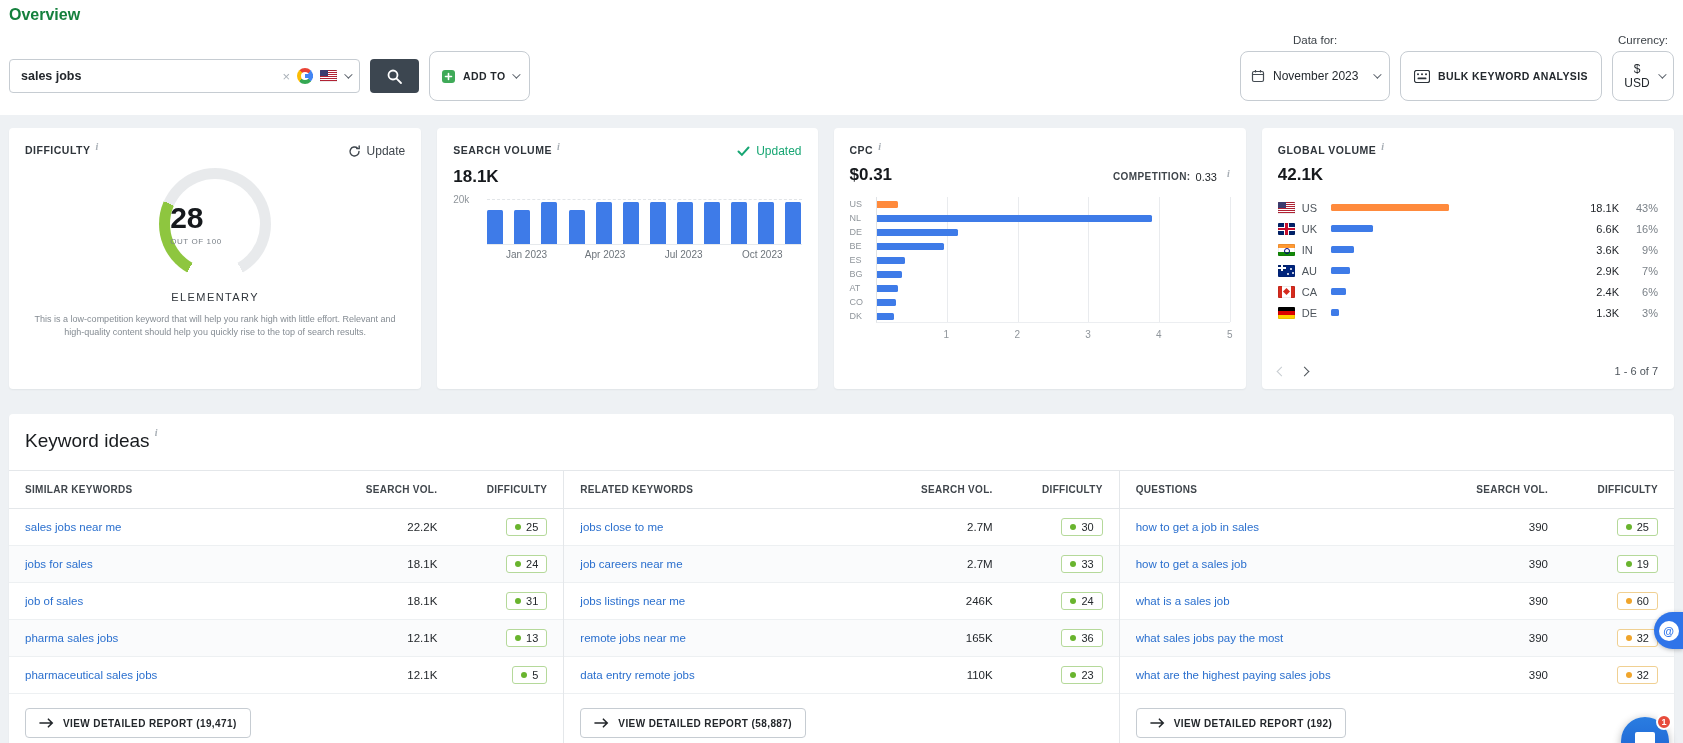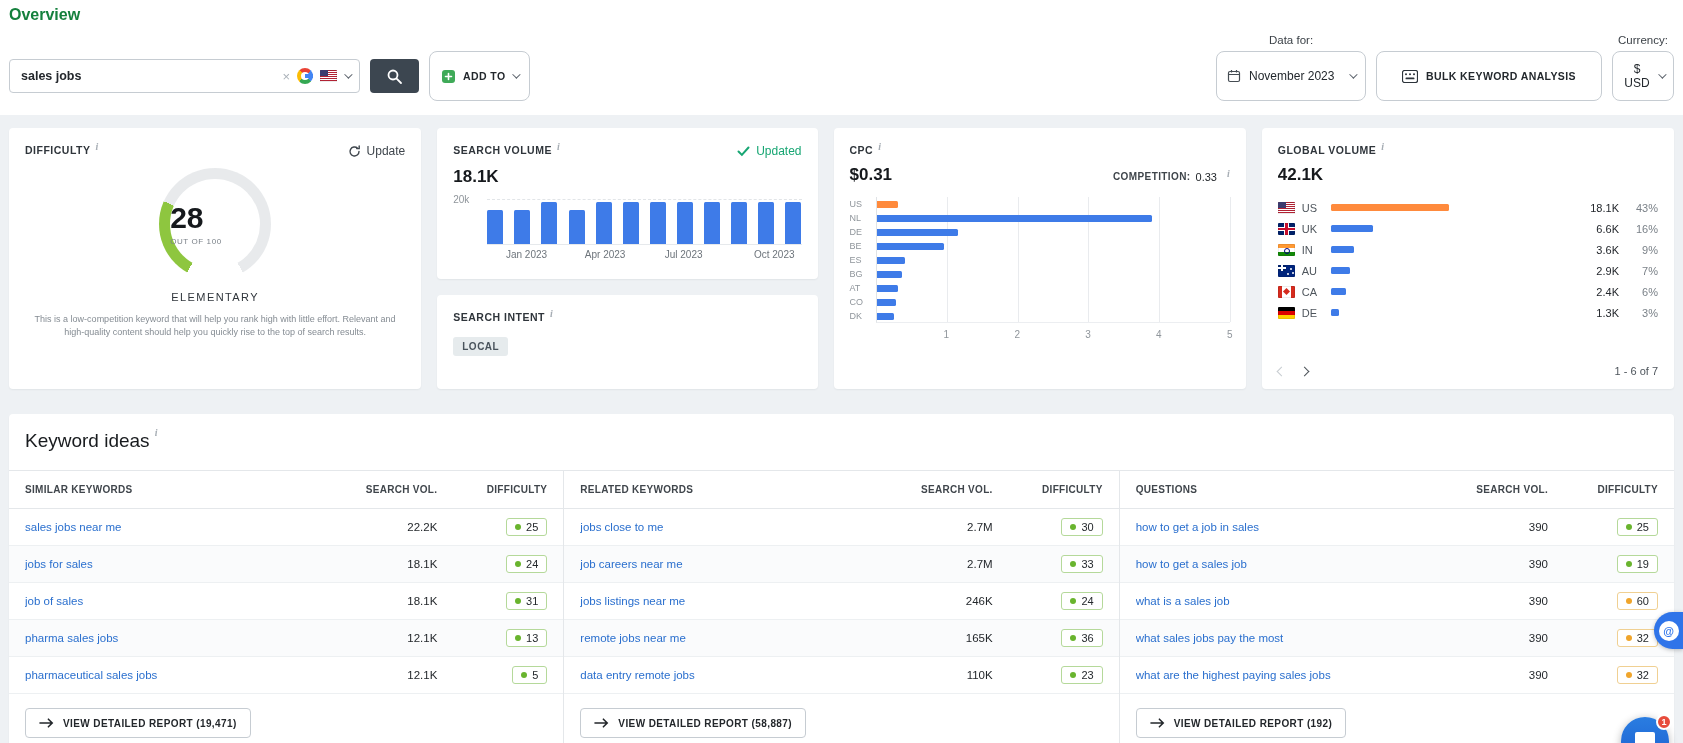--- a/index.html
+++ b/index.html
@@ -32,21 +32,21 @@
   .btn { display:inline-flex; align-items:center; background:#fff; border:1px solid #c6ccd2; border-radius:8px;
     height:50px; cursor:pointer; font-family:Liberation Sans, sans-serif; }
   .addto-btn { margin-left:10px; padding:0 11px; gap:7px; }
   .btn-label { font-size:10.5px; font-weight:700; letter-spacing:.4px; color:#23282d; }
   .tb-right { margin-left:auto; display:flex; align-items:flex-end; gap:10px; }
   .tb-stack { display:flex; flex-direction:column; }
   .tb-label { font-size:11.5px; color:#3c4248; margin-bottom:5px;text-align:center; }
   .date-btn { width:150px; padding:0 10px; gap:8px; }
   .date-btn .chev { margin-left:auto; }
   .date-text { font-size:12px; color:#23282d; }
-  .bulk-btn { padding:0 25px; gap:8px; }
+  .bulk-btn { padding:0 13px; gap:8px; }
   .currency-btn { width:62px; padding:0 9px; gap:6px; }
 
   
   .cards { display:flex; gap:16px; padding:13px 9px 0; align-items:stretch; }
   .card { background:#fff; border-radius:4px; box-shadow:0 1px 2px rgba(20,30,40,.06); padding:16px; position:relative; flex:1; }
   .card-tall { height:261px; }
   .card-col { flex:1; display:flex; flex-direction:column; gap:16px; }
   .vol-card { height:161px; }
   .intent-card { flex:1; }
   .card-head { display:flex; align-items:flex-start; }
@@ -291,30 +291,23 @@
             <div class="vbar" style="height: 42px; background: rgb(62, 123, 232);"></div>
             <div class="vbar" style="height: 42px; background: rgb(62, 123, 232);"></div>
             <div class="vbar" style="height: 42px; background: rgb(62, 123, 232);"></div>
             <div class="vbar" style="height: 42px; background: rgb(62, 123, 232);"></div>
             <div class="vbar" style="height: 42px; background: rgb(62, 123, 232);"></div>
           </div>
         <div class="vol-xaxis">
             <span class="vxlab" style="left: 12.5%;">Jan 2023</span>
             <span class="vxlab" style="left: 37.5%;">Apr 2023</span>
             <span class="vxlab" style="left: 62.5%;">Jul 2023</span>
-            <span class="vxlab" style="left: 87.5%; margin-left: 12px;">Oct 2023</span>
+            <span class="vxlab" style="left: 87.5%;">Oct 2023</span>
           </div>
       </div>
-    </div>
-    <div class="card intent-card">
-      <div class="card-head">
-        <span class="card-title">SEARCH INTENT</span>
-        <span class="info"></span>
-      </div>
-      <span class="intent-badge">LOCAL</span>
     </div>
   </div>
 
   <div class="card card-tall">
     <div class="card-head">
       <span class="card-title">CPC</span>
       <span class="info"></span>
     </div>
     <div class="cpc-valrow">
       <span class="big-val" style="margin-top:0">$0.31</span>

